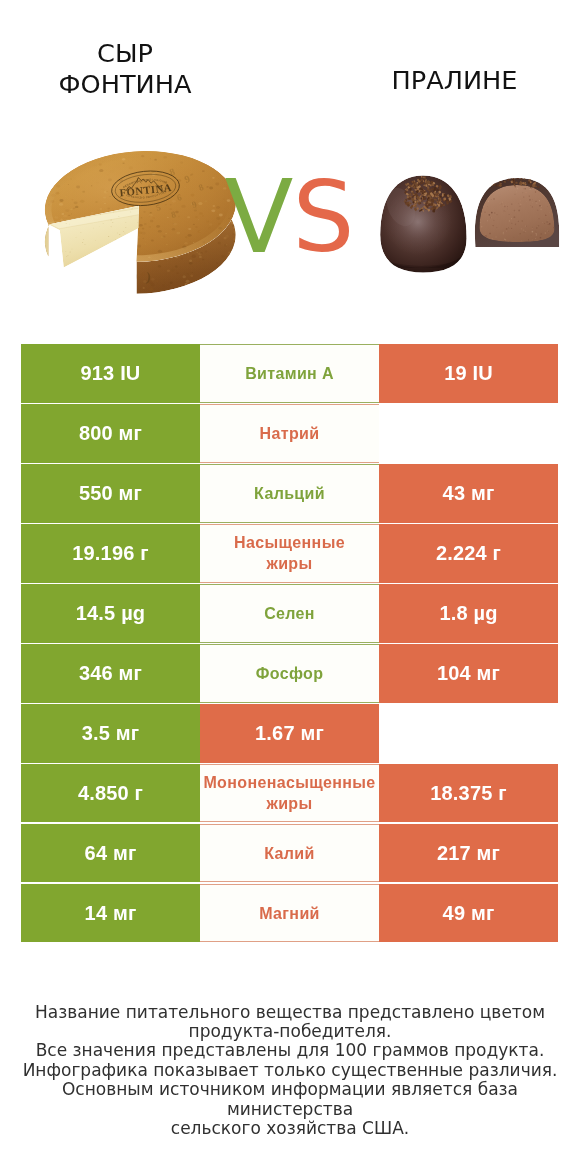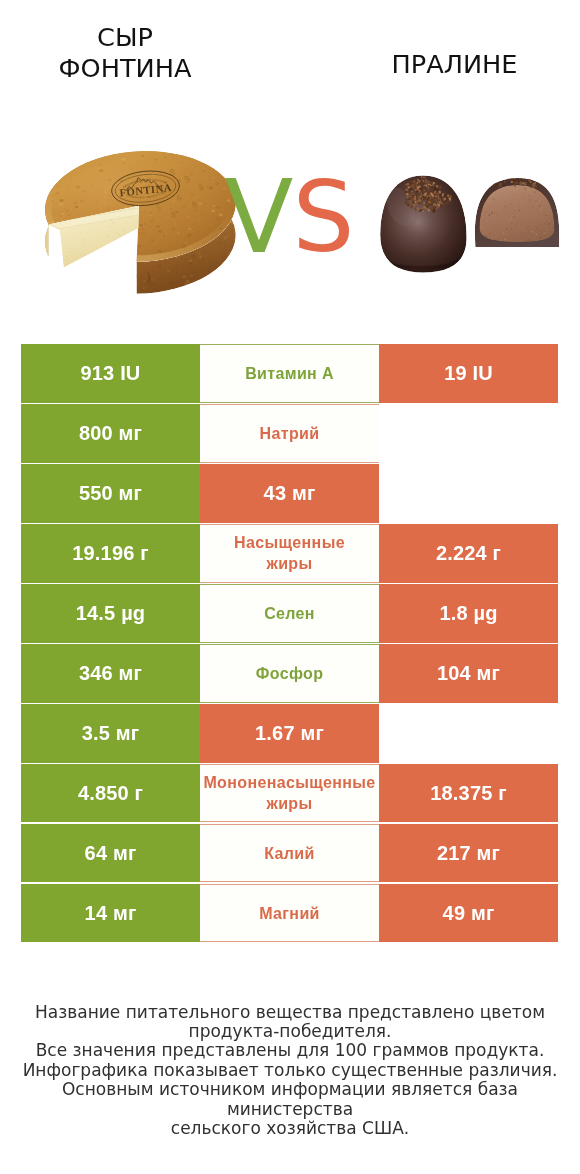--- a/index.html
+++ b/index.html
@@ -1,21 +1,21 @@
 <!DOCTYPE html>
 <html><head>
 <meta charset="utf-8">
 <title>compare</title>
 <style>
   *{margin:0;padding:0;box-sizing:border-box;}
   html,body{width:580px;height:1174px;background:#ffffff;}
   body{font-family:"Liberation Sans","DejaVu Sans",sans-serif;-webkit-font-smoothing:antialiased;}
   .page{position:relative;width:580px;height:1174px;overflow:hidden;background:#fff;}
 
-  .head{position:absolute;left:0;top:0;width:580px;height:120px;}
+  .head{position:absolute;left:0;top:16px;width:580px;height:120px;}
   .ttl{position:absolute;text-align:center;color:#121212;font-family:"DejaVu Sans",sans-serif;font-size:25.6px;font-weight:400;line-height:30.4px;white-space:pre-line;}
   .ttl-l{left:0;width:250px;top:22.2px;}
   .ttl-r{left:330px;width:249px;top:49.2px;}
 
   .hero{position:absolute;left:0;top:0;width:580px;height:330px;}
   .hero svg{position:absolute;left:0;top:0;}
   .vs{position:absolute;left:0;top:0;width:580px;height:330px;}
   .vs span{position:absolute;font-weight:400;font-family:"DejaVu Sans",sans-serif;line-height:1;}
   .vs .v{left:224.6px;top:168.4px;font-size:100.7px;color:#7CAB42;}
   .vs .s{left:292.4px;top:168.6px;font-size:97.6px;color:#E4684A;}
@@ -1103,20 +1103,23 @@
           <span class="val">800 мг</span>
         </div>
         <div class="cell mid o">
           <span>Натрий</span>
         </div>
       </div>
       <div class="row">
         <div class="cell left">
           <span class="val">550 мг</span>
         </div>
+        <div class="cell mid g">
+          <span>Кальций</span>
+        </div>
         <div class="cell right">
           <span class="val">43 мг</span>
         </div>
       </div>
       <div class="row">
         <div class="cell left">
           <span class="val">19.196 г</span>
         </div>
         <div class="cell mid o">
           <span>Насыщенные<br>жиры</span>

